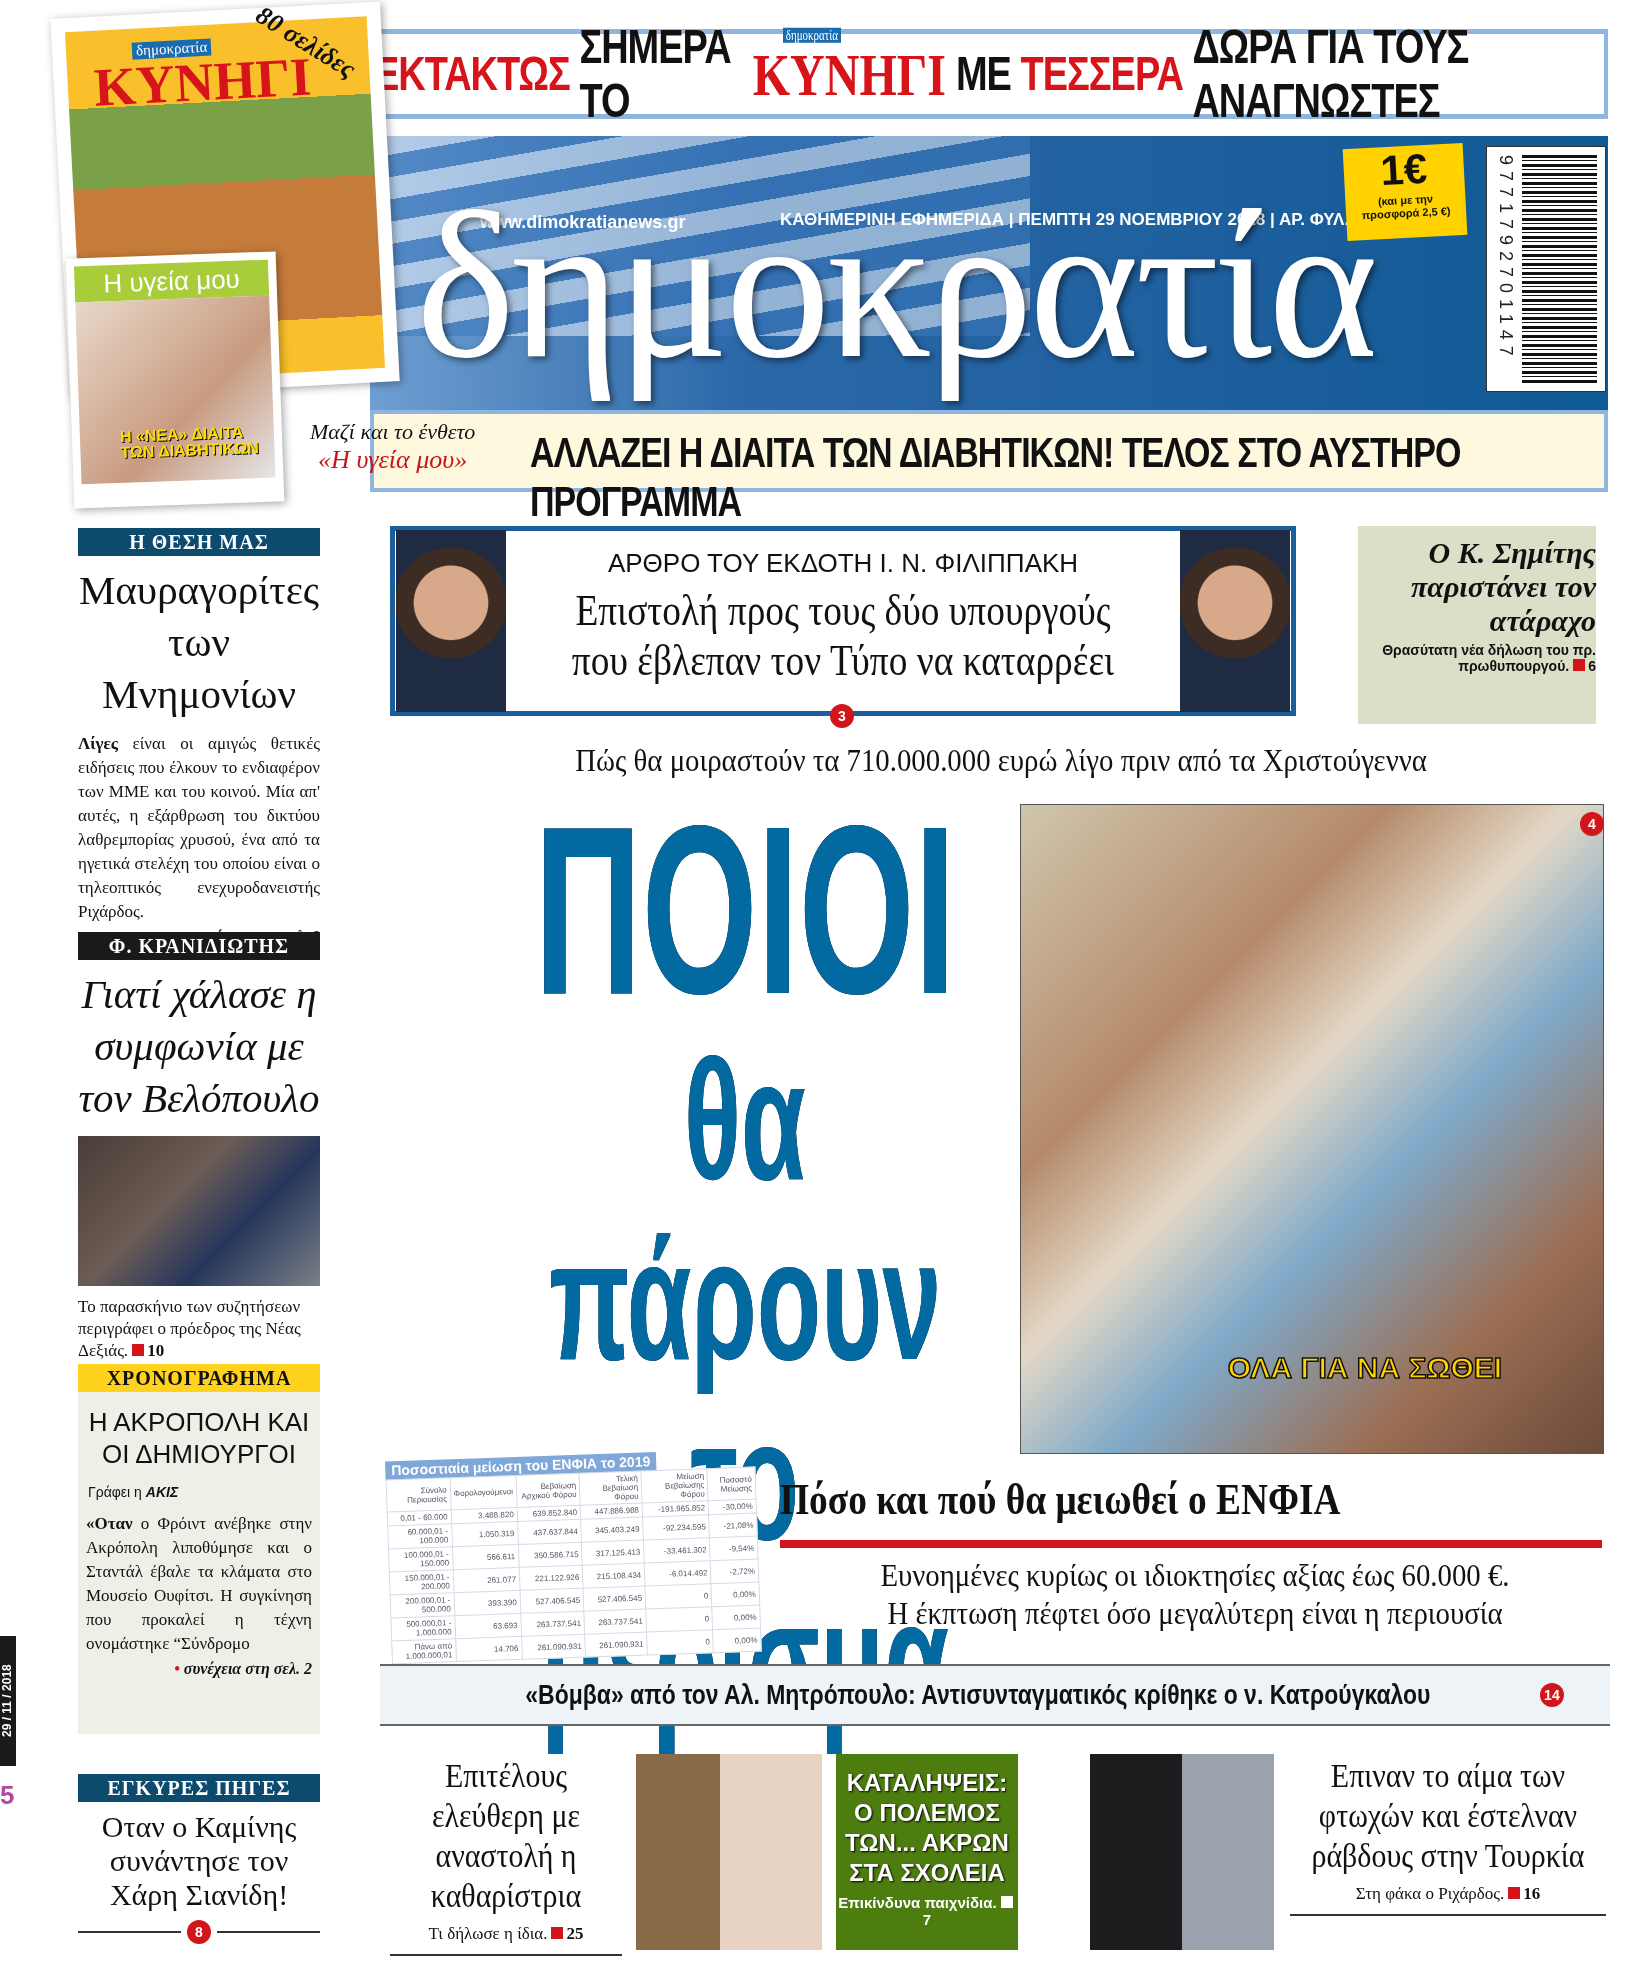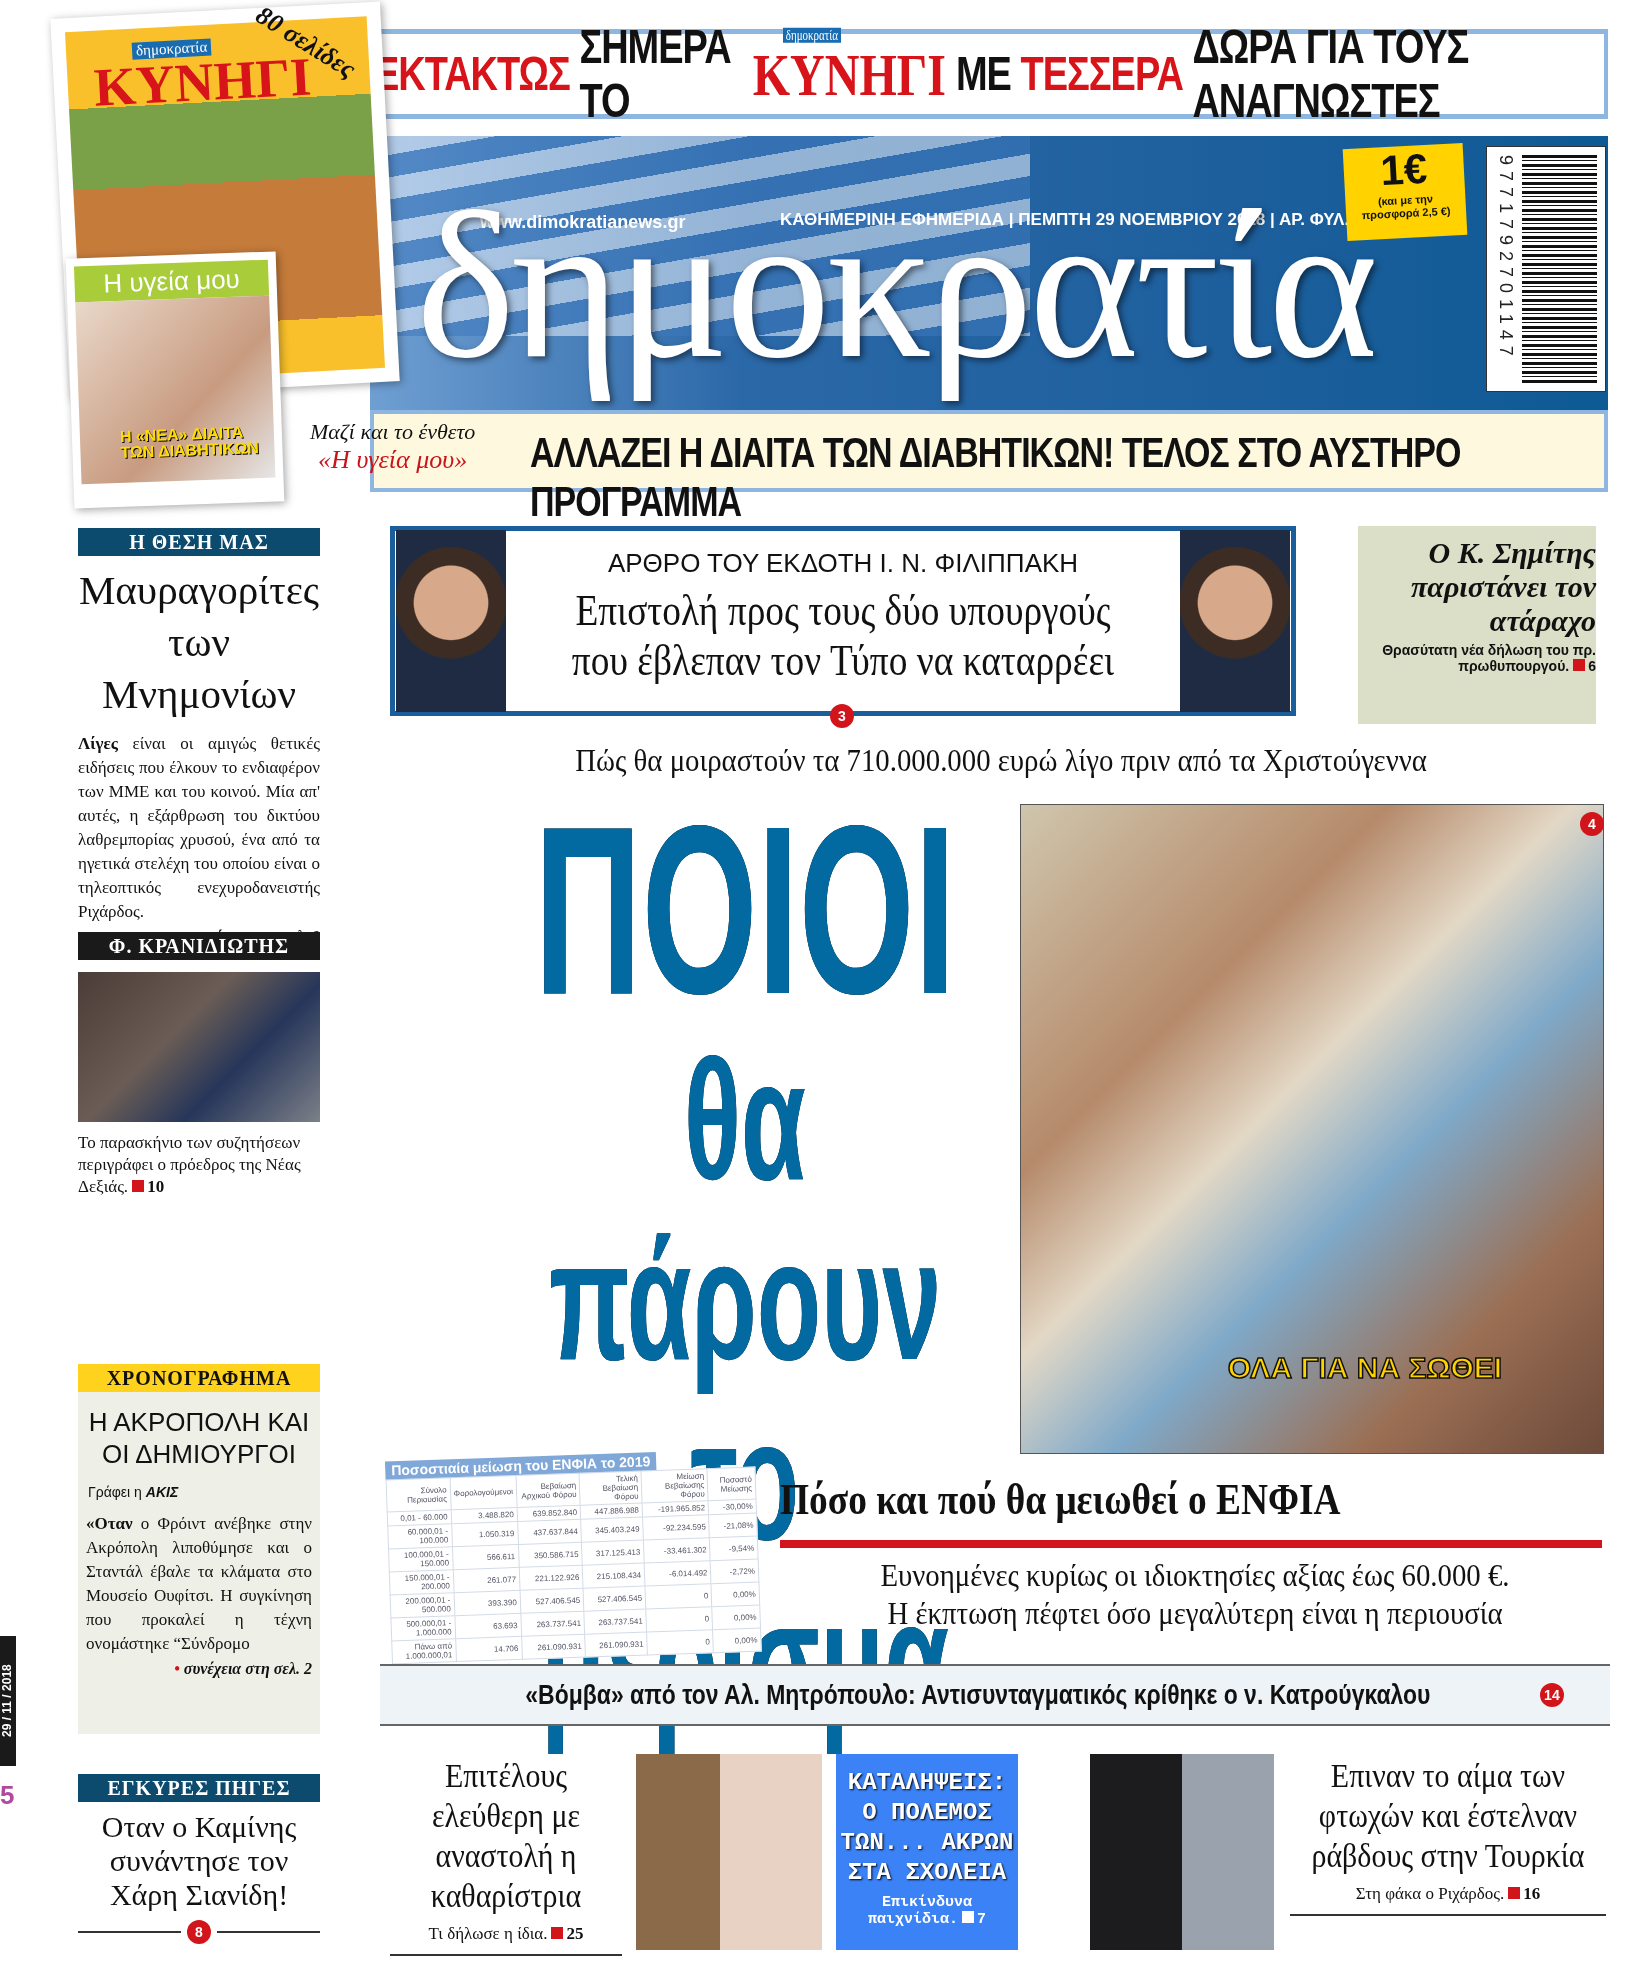--- a/index.html
+++ b/index.html
@@ -66,21 +66,21 @@
 .table-img .cap{background:#7fa7d8;color:#fff;font-weight:bold;font-size:14px;padding:1px 6px;display:inline-block}
 .table-img table{border-collapse:collapse;width:100%;background:#fff}
 .table-img td,.table-img th{border:1px solid #d4dbe8;padding:2px 3px;text-align:right;font-weight:normal}
 .enfia-h{left:780px;top:1474px;font-size:44px;font-weight:bold;transform:scaleX(.85);transform-origin:left top;white-space:nowrap}
 .enfia-line{left:780px;top:1540px;width:822px;height:8px;background:#d2141b}
 .enfia-sub{left:780px;top:1556px;width:830px;text-align:center;font-size:32px;line-height:38px;transform:scaleX(.9)}
 .bomba{left:380px;top:1664px;width:1230px;height:62px;background:#eef3f8;border-top:2px solid #666;border-bottom:2px solid #666;display:flex;align-items:center;justify-content:center;gap:10px}
 .bomba span.t{font-family:"Liberation Sans",sans-serif;font-weight:bold;font-size:28px;transform:scaleX(.82)}
 .b-story{text-align:center;font-size:34px;line-height:40px;transform:scaleX(.88)}
 .b-cap{text-align:center;font-size:17px;margin-top:8px}
-.katal{left:836px;top:1754px;width:182px;height:196px;background:#3b82f6;color:#fff;text-align:center;font-family:Liberation Mono, monospace;font-weight:bold}
+.katal{left:836px;top:1754px;width:182px;height:196px;background:#4d7c0f;color:#fff;text-align:center;font-family:Liberation Sans, sans-serif;font-weight:bold}
 .katal .h{font-size:24px;line-height:30px;margin-top:14px;text-shadow:1px 1px 2px #000}
 .katal .s{font-size:15px;margin-top:6px}
 .sidebar-date{left:0;top:1636px;width:16px;height:130px;background:#1a1a1a;color:#fff;writing-mode:vertical-rl;transform:rotate(180deg);font-family:"Liberation Sans",sans-serif;font-weight:bold;font-size:12px;text-align:center}
 .sidebar-pg{left:0;top:1780px;width:14px;height:30px;color:#b04aa0;font-family:"Liberation Sans",sans-serif;font-weight:bold;font-size:26px}
 </style>
 </head>
 <body>
 
 <div class="abs sidebar-date">29 / 11 / 2018</div>
 <div class="abs sidebar-pg">5</div>
@@ -131,20 +131,21 @@
 
 <div class="abs lc" style="top:528px">
   <div class="tag t-red">Η ΘΕΣΗ ΜΑΣ</div>
   <div class="lhead">Μαυραγορίτες των Μνημονίων</div>
   <div class="lbody"><b>Λίγες</b><span> είναι οι αμιγώς θετικές ειδήσεις που έλκουν το ενδιαφέρον των ΜΜΕ και του κοινού. Μία απ' αυτές, η εξάρθρωση του δικτύου λαθρεμπορίας χρυσού, ένα από τα ηγετικά στελέχη του οποίου είναι ο τηλεοπτικός ενεχυροδανειστής Ριχάρδος.</span></div>
   <div class="more">συνέχεια στη σελ. 9</div>
 </div>
 
 <div class="abs lc" style="top:932px">
   <div class="tag t-blk">Φ. ΚΡΑΝΙΔΙΩΤΗΣ</div>
+  <div class="lhead" style="font-style:italic">Γιατί χάλασε η συμφωνία με τον Βελόπουλο</div>
   <div class="photo" style="height:150px;margin-top:12px"></div>
   <div style="font-size:17px;line-height:22px;margin-top:10px"><span>Το παρασκήνιο των συζητήσεων περιγράφει ο πρόεδρος της Νέας Δεξιάς.</span><span class="sq"></span><b>10</b></div>
 </div>
 
 <div class="abs lc chron" style="top:1364px;height:370px;padding-bottom:10px">
   <div class="tag t-yel">ΧΡΟΝΟΓΡΑΦΗΜΑ</div>
   <div style="text-align:center;font-family:'Liberation Sans',sans-serif;font-size:26px;line-height:32px;margin-top:14px;padding:0 6px">Η ΑΚΡΟΠΟΛΗ ΚΑΙ ΟΙ ΔΗΜΙΟΥΡΓΟΙ</div>
   <div style="font-family:'Liberation Sans',sans-serif;font-size:14px;margin:14px 0 9px 10px"><span>Γράφει η </span><b style="font-style:italic">ΑΚΙΣ</b></div>
   <div class="lbody" style="padding:0 8px"><b>«Οταν</b><span> ο Φρόιντ ανέβηκε στην Ακρόπολη λιποθύμησε και ο Σταντάλ έβαλε τα κλάματα στο Μουσείο Ουφίτσι. Η συγκίνηση που προκαλεί η τέχνη ονομάστηκε “Σύνδρομο</span></div>
   <div class="more" style="padding-right:8px">συνέχεια στη σελ. 2</div>

